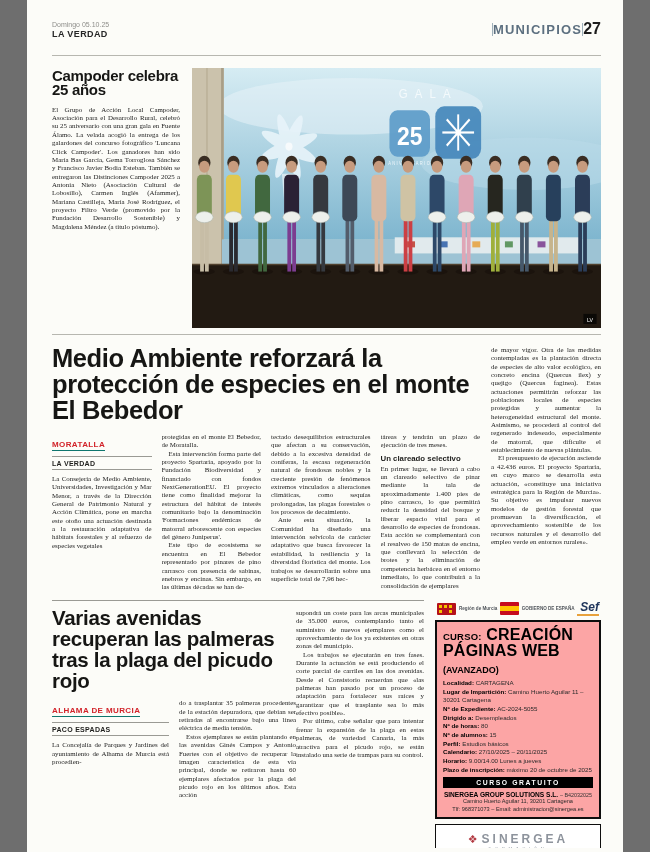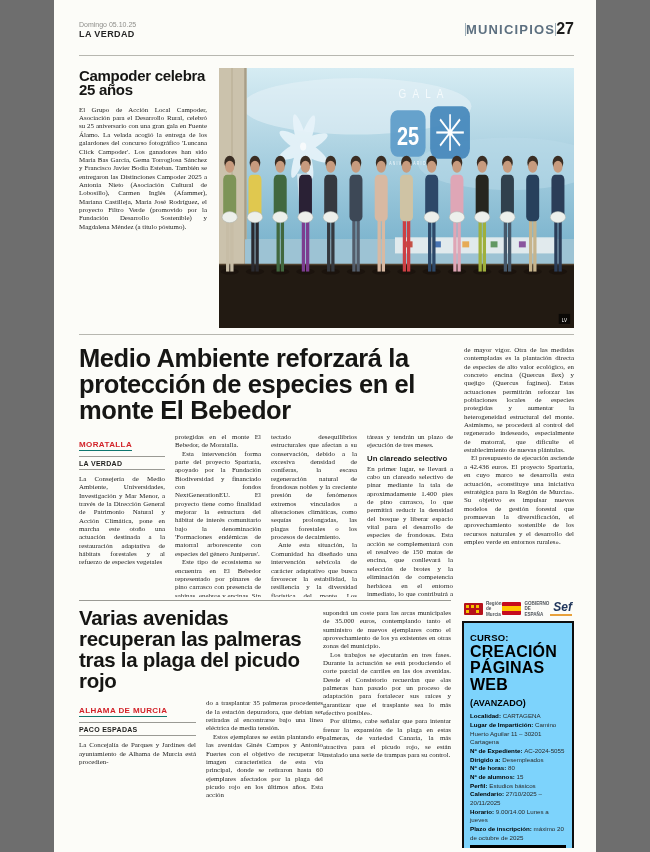--- a/index.html
+++ b/index.html
@@ -1,16 +1,16 @@
 <!DOCTYPE html>
 <html lang="es"><head>
 <meta charset="utf-8">
 <style>
   html,body{margin:0;padding:0;background:#6e6e6e;}
-  .sheet{width:542px;height:852px;margin:0 auto;background:#fcfcf8;position:relative;
+  .sheet{width:596px;height:852px;margin:0 auto;background:#fcfcf8;position:relative;
          font-family:"Liberation Serif",serif;color:#1e1e1c;overflow:hidden;}
 
   
   .hdr{position:absolute;top:20px;left:25px;right:22px;display:flex;justify-content:space-between;
        align-items:flex-start;font-family:"Liberation Sans",sans-serif;}
   .hdr-date{font-size:7px;color:#8e8e8a;line-height:1.35;}
   .hdr-brand{font-size:9px;font-weight:700;color:#262626;letter-spacing:.4px;line-height:1.2;}
   .hdr-right{display:flex;align-items:center;}
   .hdr-section{font-size:13px;font-weight:700;color:#5d7080;letter-spacing:1.2px;}
   .hdr-page{font-size:16px;font-weight:700;color:#1c1c1c;}
@@ -62,21 +62,21 @@
   .logo-item{display:flex;align-items:center;gap:3px;}
   .flag-murcia{width:19px;height:12px;background:#b5121b;border-radius:1px;position:relative;flex:none;}
   .flag-murcia i{position:absolute;width:3px;height:3px;background:#f4c300;top:2px;left:2px;
                  box-shadow:5px 0 #f4c300,10px 0 #f4c300,0 5px #f4c300,10px 5px #f4c300;}
   .flag-es{width:19px;height:13px;border-radius:1px;flex:none;
            background:linear-gradient(#c60b1e 27%,#ffc400 27%,#ffc400 73%,#c60b1e 73%);}
   .logo-text{font-size:4.6px;line-height:1.15;color:#51565c;font-weight:700;}
   .sef-wrap{display:flex;flex-direction:column;align-items:flex-end;}
   .sef{font-size:12px;font-weight:700;font-style:italic;color:#20365c;line-height:1;}
   .sef-bar{width:22px;height:2px;background:#e8a13c;margin-top:1px;}
-  .ad-box{border:2px solid #0e0e0e;background:#7dd3fc;padding:5px 6px 4px;}
+  .ad-box{border:2px solid #0e0e0e;background:#fca5a5;padding:5px 6px 4px;}
   .ad-title{line-height:1.02;color:#000;}
   .curso-label{font-size:9.5px;font-weight:800;letter-spacing:.2px;}
   .ad-t1{font-size:16px;font-weight:800;letter-spacing:.2px;}
   .ad-t2{font-size:16px;font-weight:800;letter-spacing:.2px;}
   .ad-t2s{font-size:9px;font-weight:800;}
   .ad-fields{margin-top:3px;}
   .ad-field{margin:0;font-size:6.2px;line-height:1.4;color:#2a2a2a;}
   .ad-field b{color:#000;}
   .ad-banner{background:#000;color:#fff;text-align:center;font-size:6.8px;font-weight:700;
              letter-spacing:1.6px;padding:2px 0;margin:3px 0;}

